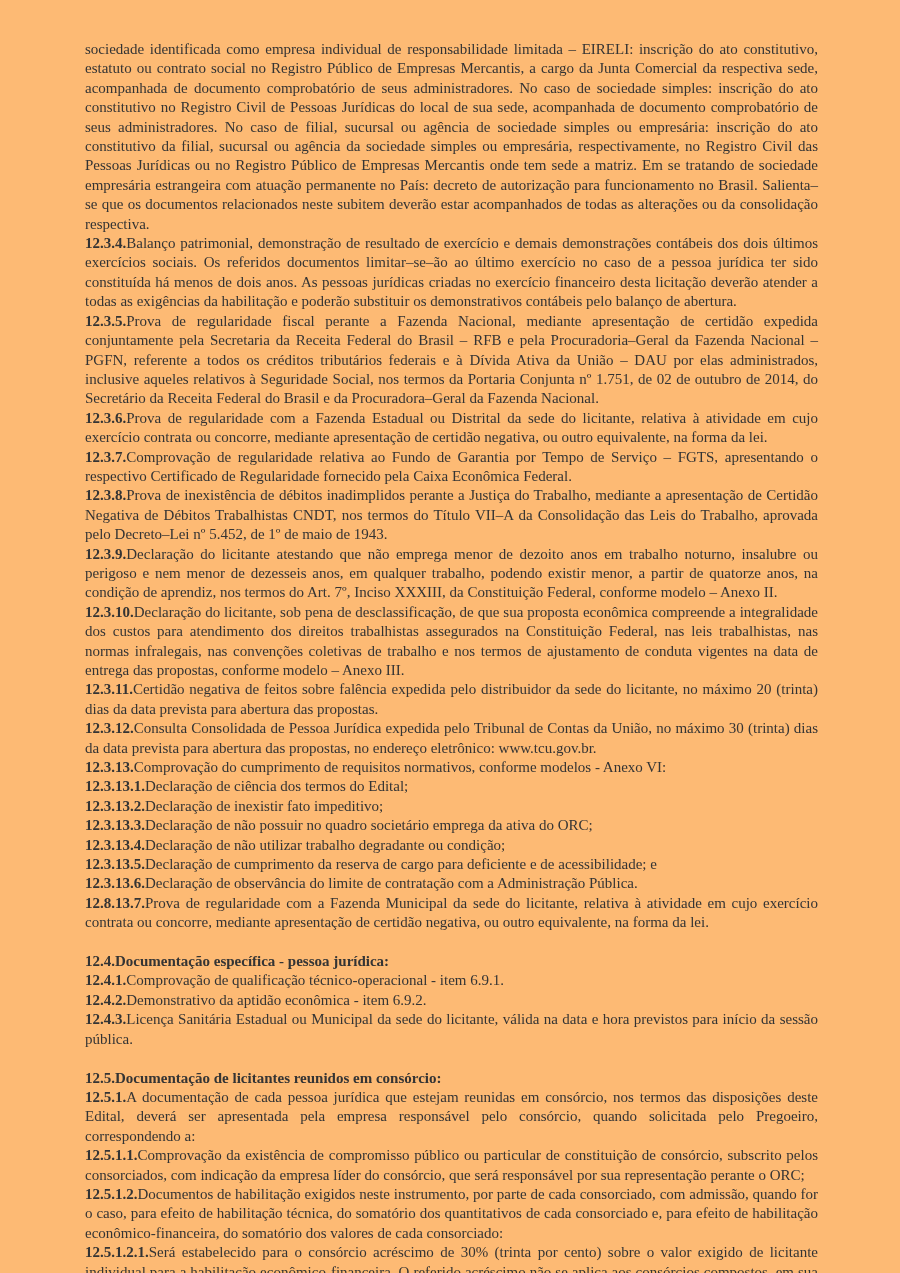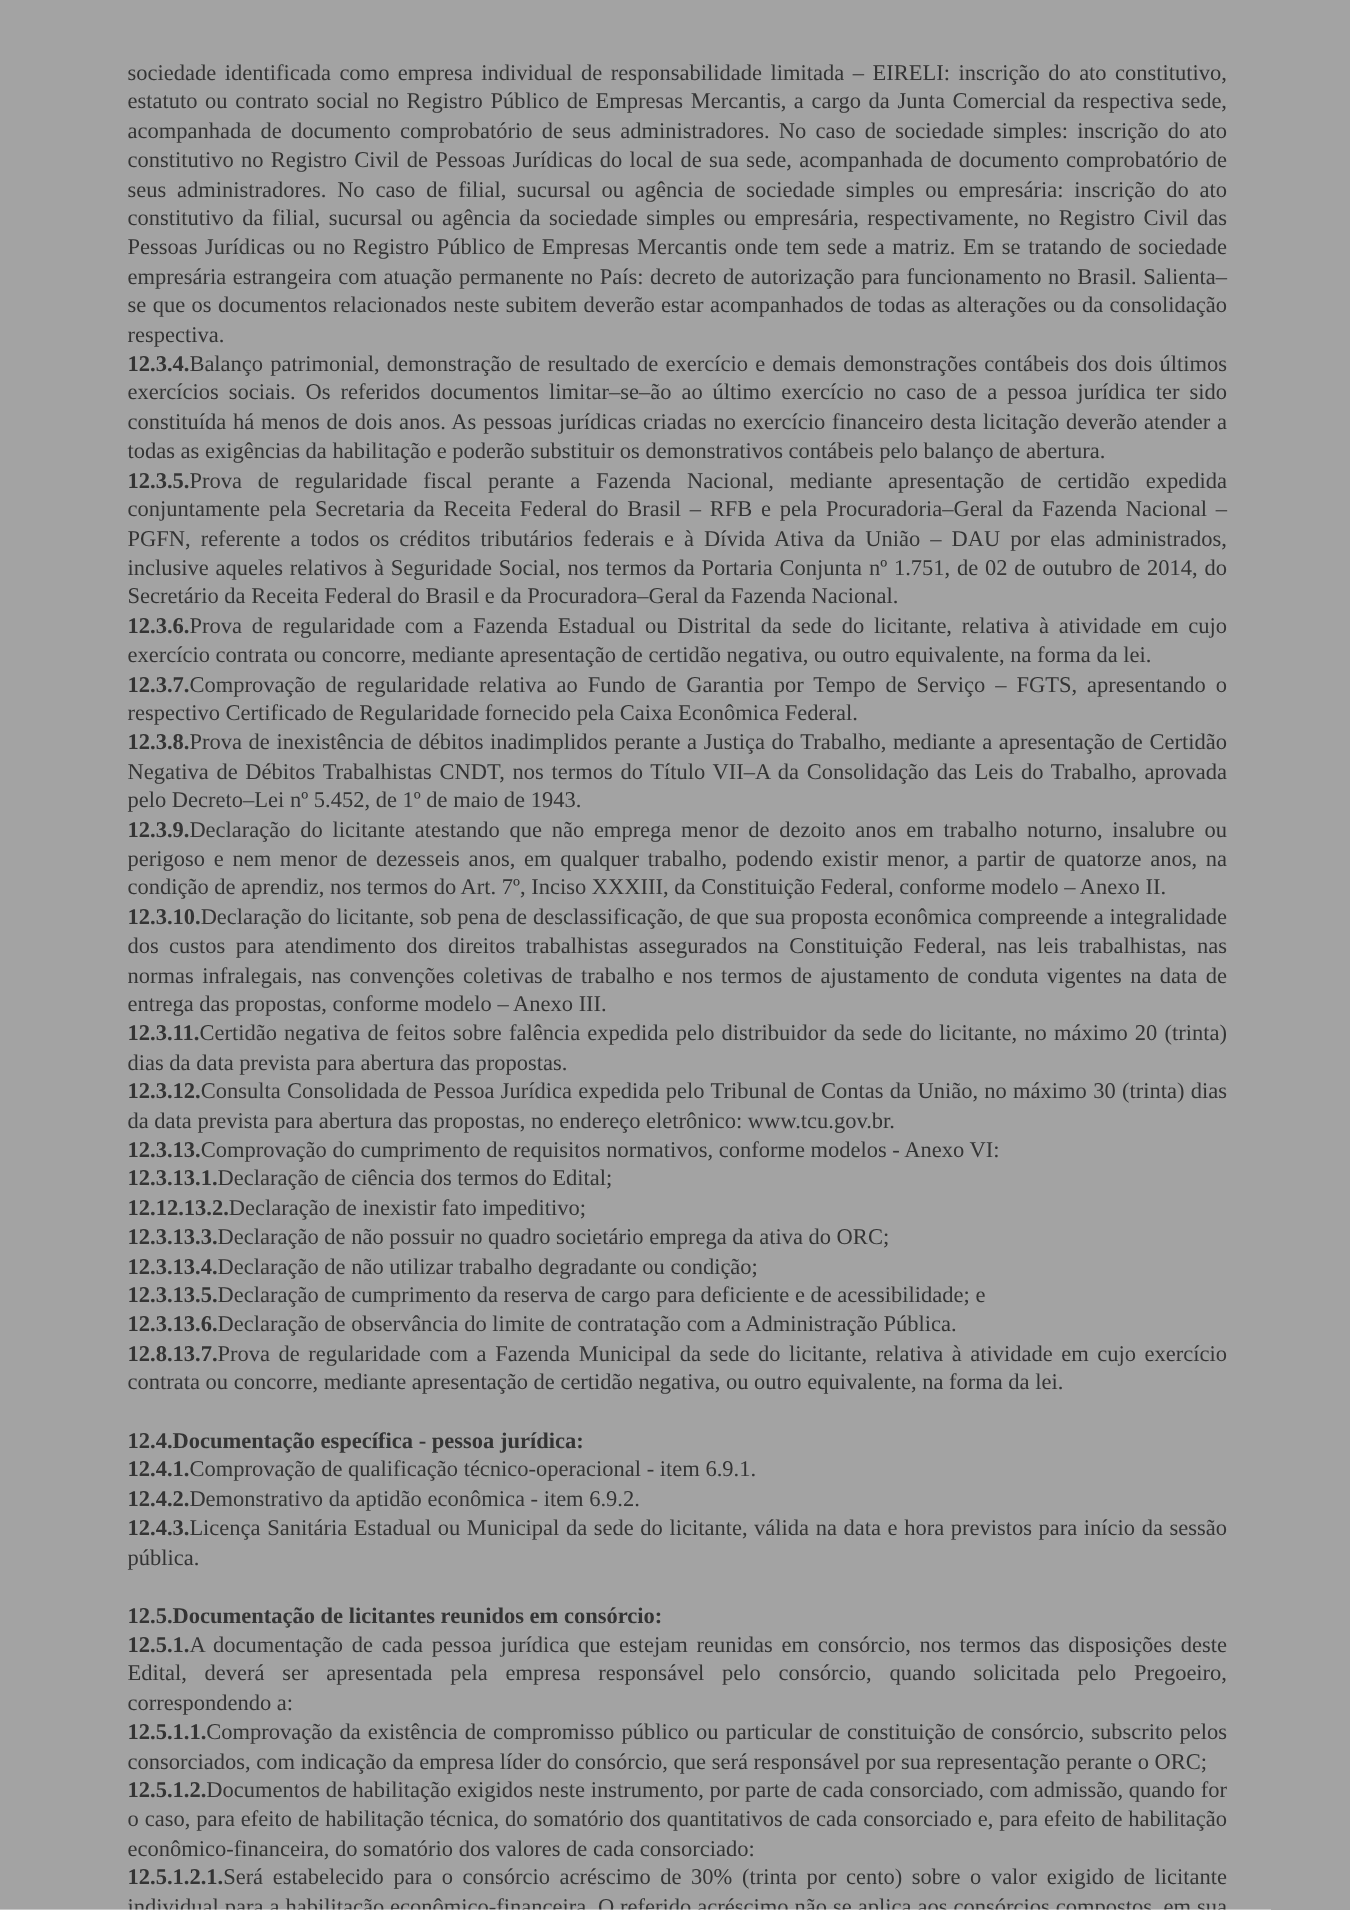--- a/index.html
+++ b/index.html
@@ -11,21 +11,21 @@
     width: 900px;
     height: 1273px;
     overflow: hidden;
     font-family: "Liberation Serif", "DejaVu Serif", serif;
   }
   .page {
     box-sizing: border-box;
     width: 900px;
     height: 1273px;
     padding: 40px 82px 0 85px;
-    background: #a3a3a3;
+    background: #fdba74;
   }
   .doc-body {
     color: #343434;
     font-size: 15px;
     line-height: 19.4px;
   }
   p.para {
     margin: 0;
     padding: 0;
     text-align: justify;
@@ -52,21 +52,21 @@
       <p class="para"><span class="num">12.3.5.</span><span class="txt">Prova de regularidade fiscal perante a Fazenda Nacional, mediante apresentação de certidão expedida conjuntamente pela Secretaria da Receita Federal do Brasil – RFB e pela Procuradoria–Geral da Fazenda Nacional – PGFN, referente a todos os créditos tributários federais e à Dívida Ativa da União – DAU por elas administrados, inclusive aqueles relativos à Seguridade Social, nos termos da Portaria Conjunta nº 1.751, de 02 de outubro de 2014, do Secretário da Receita Federal do Brasil e da Procuradora–Geral da Fazenda Nacional.</span></p>
       <p class="para"><span class="num">12.3.6.</span><span class="txt">Prova de regularidade com a Fazenda Estadual ou Distrital da sede do licitante, relativa à atividade em cujo exercício contrata ou concorre, mediante apresentação de certidão negativa, ou outro equivalente, na forma da lei.</span></p>
       <p class="para"><span class="num">12.3.7.</span><span class="txt">Comprovação de regularidade relativa ao Fundo de Garantia por Tempo de Serviço – FGTS, apresentando o respectivo Certificado de Regularidade fornecido pela Caixa Econômica Federal.</span></p>
       <p class="para"><span class="num">12.3.8.</span><span class="txt">Prova de inexistência de débitos inadimplidos perante a Justiça do Trabalho, mediante a apresentação de Certidão Negativa de Débitos Trabalhistas CNDT, nos termos do Título VII–A da Consolidação das Leis do Trabalho, aprovada pelo Decreto–Lei nº 5.452, de 1º de maio de 1943.</span></p>
       <p class="para"><span class="num">12.3.9.</span><span class="txt">Declaração do licitante atestando que não emprega menor de dezoito anos em trabalho noturno, insalubre ou perigoso e nem menor de dezesseis anos, em qualquer trabalho, podendo existir menor, a partir de quatorze anos, na condição de aprendiz, nos termos do Art. 7º, Inciso XXXIII, da Constituição Federal, conforme modelo – Anexo II.</span></p>
       <p class="para"><span class="num">12.3.10.</span><span class="txt">Declaração do licitante, sob pena de desclassificação, de que sua proposta econômica compreende a integralidade dos custos para atendimento dos direitos trabalhistas assegurados na Constituição Federal, nas leis trabalhistas, nas normas infralegais, nas convenções coletivas de trabalho e nos termos de ajustamento de conduta vigentes na data de entrega das propostas, conforme modelo – Anexo III.</span></p>
       <p class="para"><span class="num">12.3.11.</span><span class="txt">Certidão negativa de feitos sobre falência expedida pelo distribuidor da sede do licitante, no máximo 20 (trinta) dias da data prevista para abertura das propostas.</span></p>
       <p class="para"><span class="num">12.3.12.</span><span class="txt">Consulta Consolidada de Pessoa Jurídica expedida pelo Tribunal de Contas da União, no máximo 30 (trinta) dias da data prevista para abertura das propostas, no endereço eletrônico: www.tcu.gov.br.</span></p>
       <p class="para"><span class="num">12.3.13.</span><span class="txt">Comprovação do cumprimento de requisitos normativos, conforme modelos - Anexo VI:</span></p>
       <p class="para"><span class="num">12.3.13.1.</span><span class="txt">Declaração de ciência dos termos do Edital;</span></p>
-      <p class="para"><span class="num">12.12.13.2.</span><span class="txt">Declaração de inexistir fato impeditivo;</span></p>
+      <p class="para"><span class="num">12.3.13.2.</span><span class="txt">Declaração de inexistir fato impeditivo;</span></p>
       <p class="para"><span class="num">12.3.13.3.</span><span class="txt">Declaração de não possuir no quadro societário emprega da ativa do ORC;</span></p>
       <p class="para"><span class="num">12.3.13.4.</span><span class="txt">Declaração de não utilizar trabalho degradante ou condição;</span></p>
       <p class="para"><span class="num">12.3.13.5.</span><span class="txt">Declaração de cumprimento da reserva de cargo para deficiente e de acessibilidade; e</span></p>
       <p class="para"><span class="num">12.3.13.6.</span><span class="txt">Declaração de observância do limite de contratação com a Administração Pública.</span></p>
       <p class="para"><span class="num">12.8.13.7.</span><span class="txt">Prova de regularidade com a Fazenda Municipal da sede do licitante, relativa à atividade em cujo exercício contrata ou concorre, mediante apresentação de certidão negativa, ou outro equivalente, na forma da lei.</span></p>
       <div class="spacer"></div>
       <p class="para heading"><span class="num">12.4.</span><span class="txt">Documentação específica - pessoa jurídica:</span></p>
       <p class="para"><span class="num">12.4.1.</span><span class="txt">Comprovação de qualificação técnico-operacional - item 6.9.1.</span></p>
       <p class="para"><span class="num">12.4.2.</span><span class="txt">Demonstrativo da aptidão econômica - item 6.9.2.</span></p>
       <p class="para"><span class="num">12.4.3.</span><span class="txt">Licença Sanitária Estadual ou Municipal da sede do licitante, válida na data e hora previstos para início da sessão pública.</span></p>

